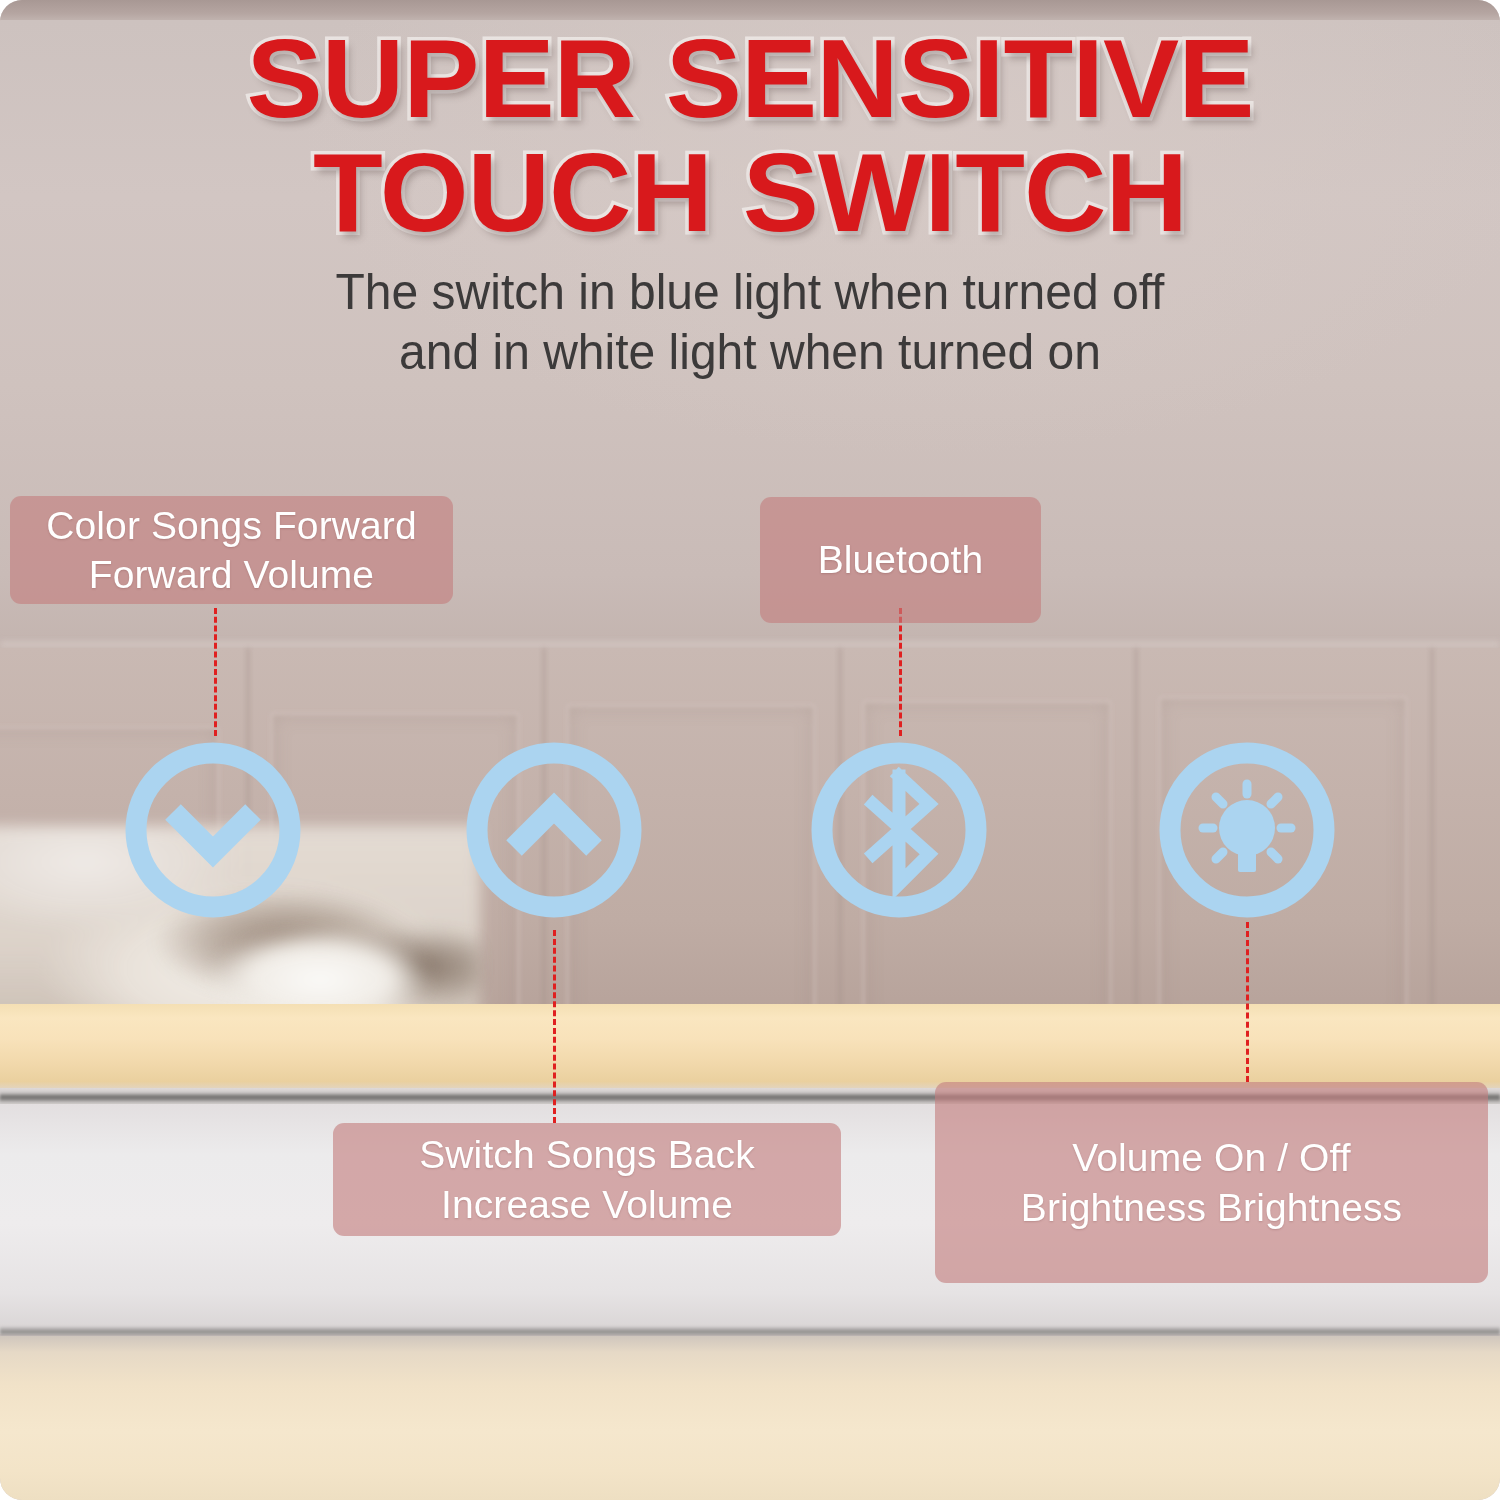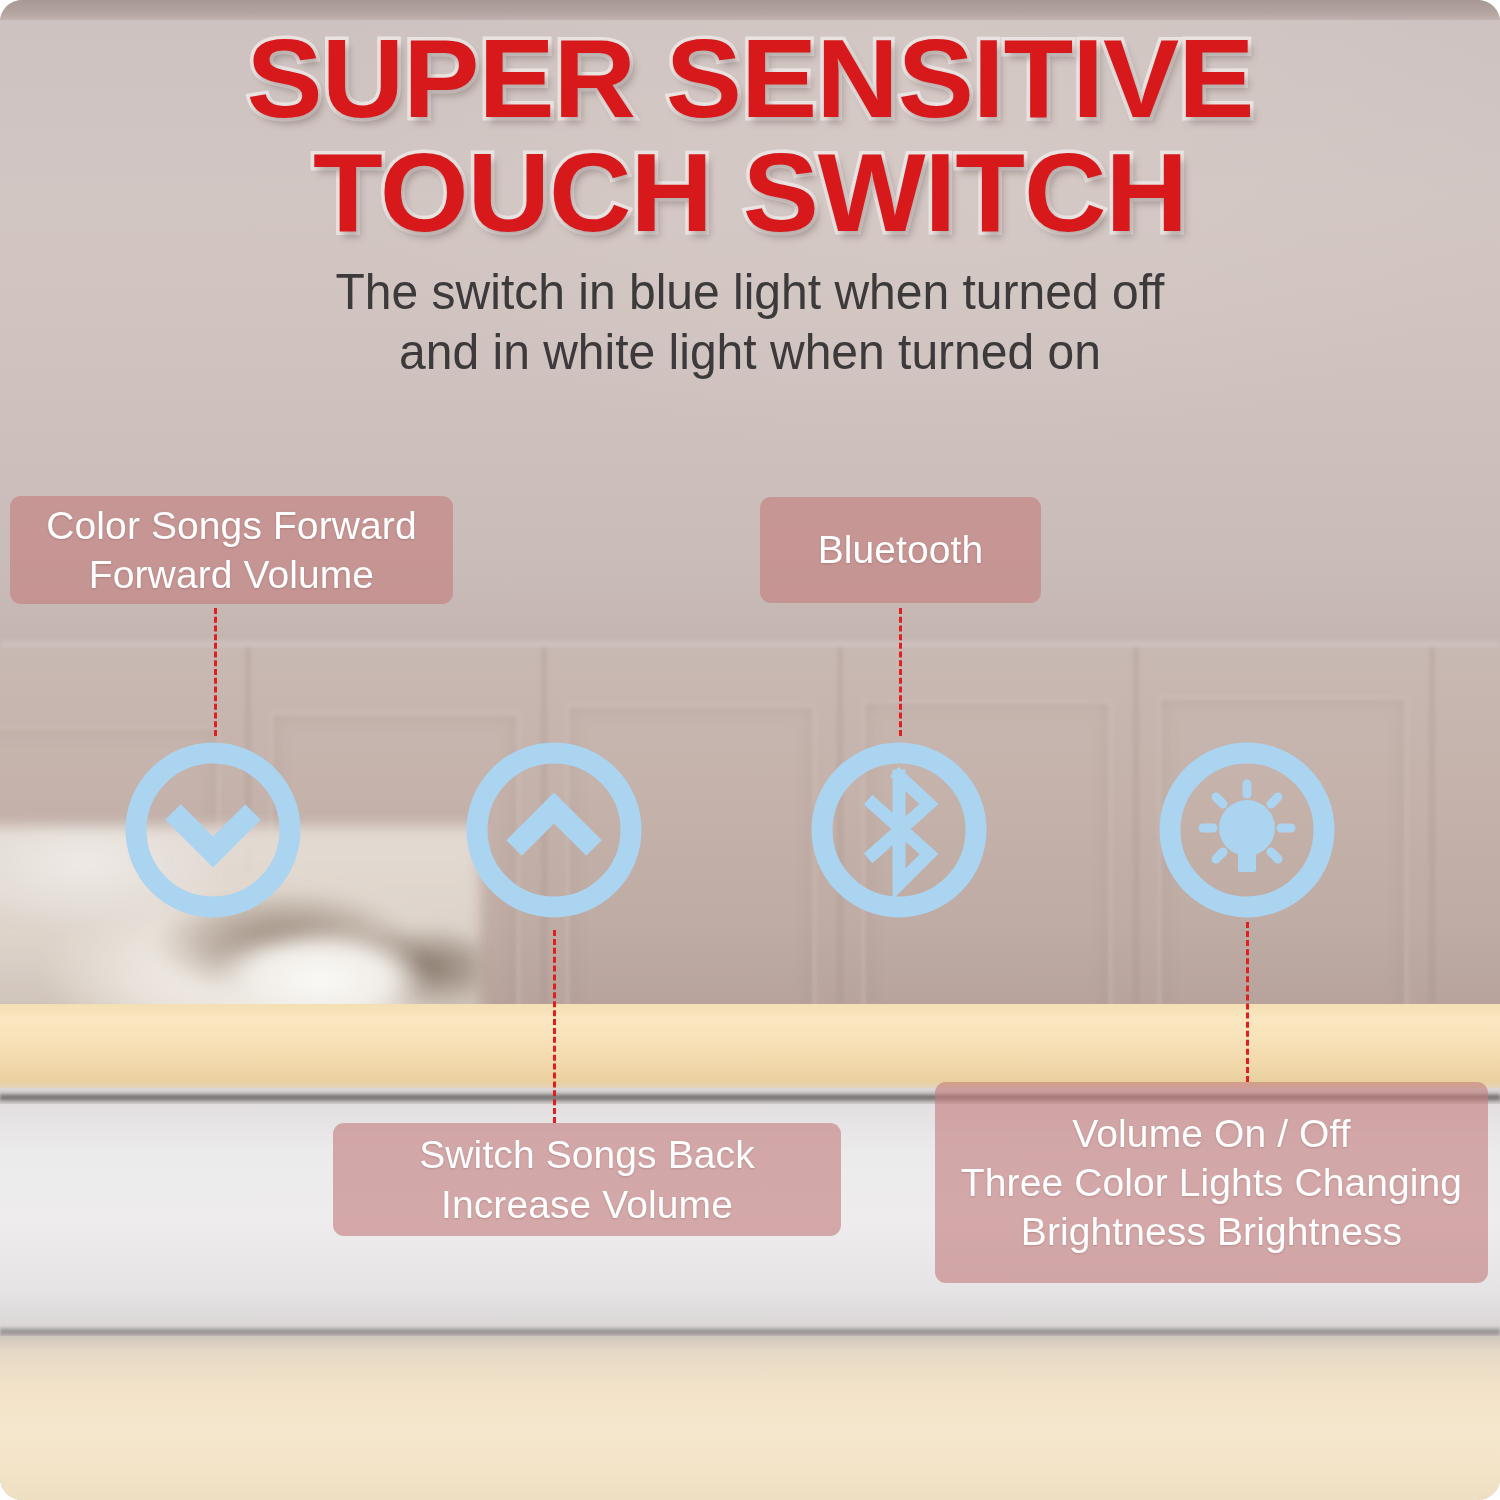--- a/index.html
+++ b/index.html
@@ -162,21 +162,21 @@
     justify-content: center;
     font-size: 39px;
     line-height: 1.26;
     font-weight: 400;
     letter-spacing: .1px;
     text-shadow: 0 1px 2px rgba(110,60,60,.25);
   }
   .callout span { display: block; white-space: nowrap; }
 
   #callout-left      { left: 10px;  top: 496px;  width: 443px; height: 108px; }
-  #callout-bluetooth { left: 760px; top: 497px;  width: 281px; height: 106px; }
+  #callout-bluetooth { left: 760px; top: 497px;  width: 281px; height: 126px; }
   #callout-back      { left: 333px; top: 1123px; width: 508px; height: 113px; }
   #callout-light     { left: 935px; top: 1082px; width: 553px; height: 201px; }
 
   
   .connector {
     position: absolute;
     width: 0;
     border-left: 3px dashed #e02020;
   }
 
@@ -245,21 +245,20 @@
     <span>Bluetooth</span>
   </div>
 
   <div class="callout" id="callout-back">
     <span>Switch Songs Back</span>
     <span>Increase Volume</span>
   </div>
 
   <div class="callout" id="callout-light">
     <span>Volume On / Off</span>
-    <span>Three Color Lights Changing</span>
     <span>Brightness Brightness</span>
   </div>
 
   <div class="icon-circle" style="left:125px; top:742px;">
     <svg viewBox="0 0 176 176" xmlns="http://www.w3.org/2000/svg">
       <circle cx="88" cy="88" r="77" fill="none" stroke="#abd4f0" stroke-width="21"></circle>
       <path d="M48 70 L88 110 L128 70" fill="none" stroke="#abd4f0" stroke-width="22" stroke-linecap="butt" stroke-linejoin="miter"></path>
     </svg>
   </div>
 

